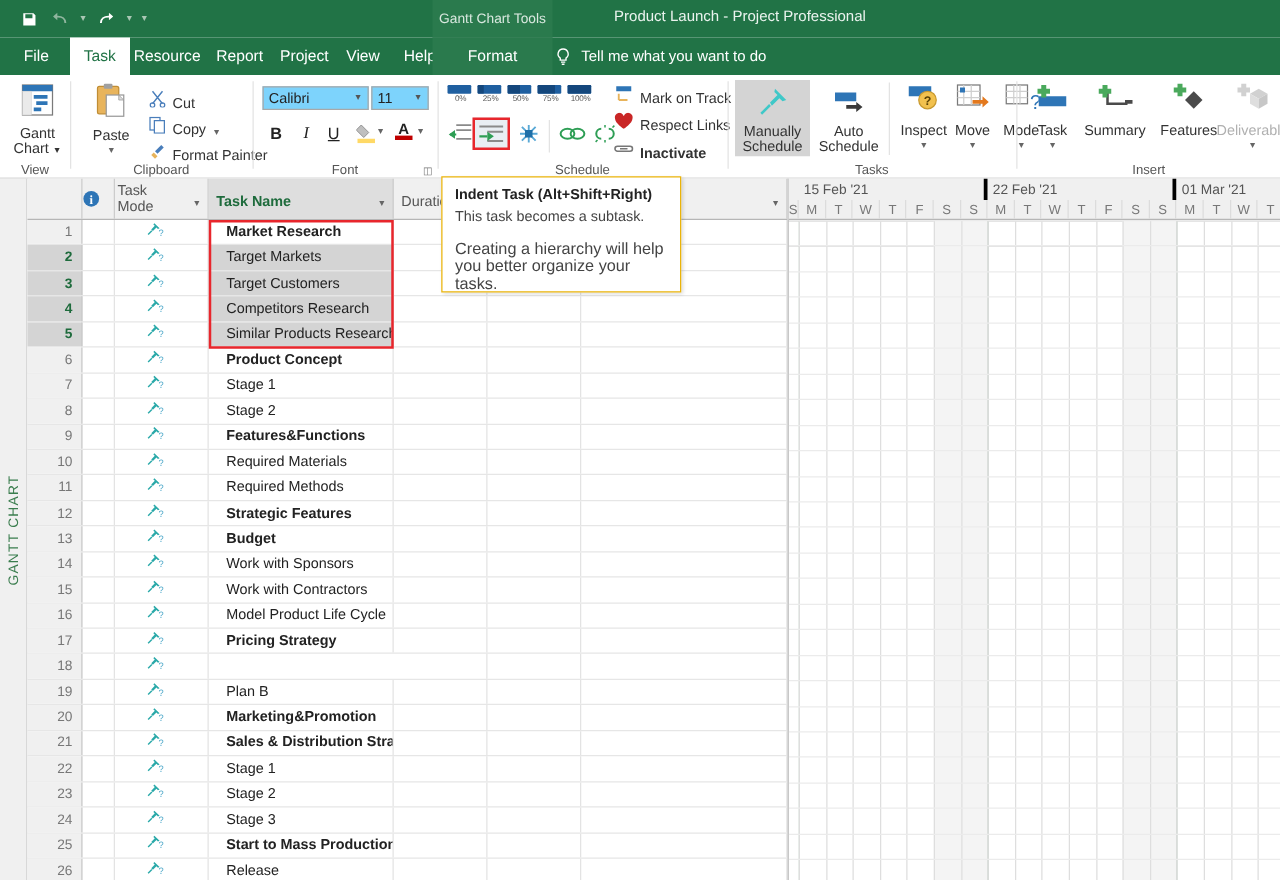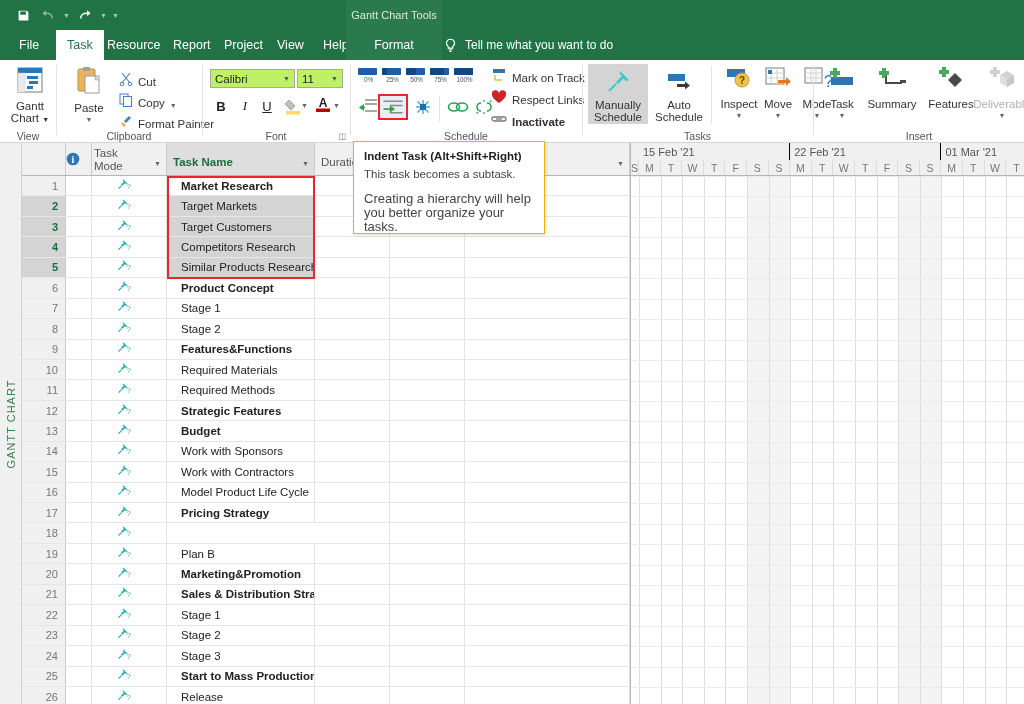--- a/index.html
+++ b/index.html
@@ -68,21 +68,21 @@
     position: absolute; display: flex; flex-direction: column; align-items: center;
     font-size: 11.5px; color: #333; text-align: center; line-height: 12.5px;
   }
   .bigbtn .ic { margin-bottom: 3px; }
   .smallrow {
     position: absolute; display: flex; align-items: flex-end; gap: 5px;
     font-size: 11.5px; color: #333; white-space: nowrap;
   }
   .mini-caret { font-size: 7px; color: #666; }
   .combo {
-    position: absolute; border: 1px solid #a8a8a8; background: #bef264;
+    position: absolute; border: 1px solid #a8a8a8; background: #7dd3fc;
     height: 19px; display: flex; align-items: center; font-size: 11.5px;
     color: #222; padding-left: 4px;
   }
   .combo .cv { flex: 1; }
   .combo .cc { font-size: 7px; color: #555; padding-right: 4px; }
   .fmtbtn {
     position: absolute; width: 20px; height: 20px; display: flex;
     align-items: center; justify-content: center; font-size: 13px; color: #222;
   }
   .pct-btn { position: absolute; width: 21px; }
@@ -163,21 +163,21 @@
     border: 2px solid #e8262c; pointer-events: none; z-index: 20;
   }
 
   
   .gantt { position: absolute; left: 630px; top: 143px; width: 394px; height: 561px; background: #fff;
            border-left: 1px solid #b6b6b6; }
   .g-hdr { position: absolute; left: 0; top: 0; width: 394px; height: 33px; background: #f0f0f0;
            border-bottom: 1px solid #b6b6b6; }
   .g-week {
     position: absolute; top: 0; height: 17px; font-size: 11px; color: #555;
-    padding-left: 4px; border-right: 1px solid #000000; display: flex; align-items: center;
+    padding-left: 4px; border-right: 3px solid #000000; display: flex; align-items: center;
   }
   .g-day {
     position: absolute; top: 17px; height: 15px; font-size: 10.5px; color: #777;
     display: flex; align-items: center; justify-content: center;
     border-right: 1px solid #dcdcdc;
   }
   .g-body { position: absolute; left: 0; top: 33px; width: 394px; height: 528px; overflow: hidden; }
   .g-wkend { position: absolute; top: 0; height: 528px; background: #f4f4f4; }
   .g-vline { position: absolute; top: 0; width: 1px; height: 528px; background: #dedede; }
   .g-weekline { position: absolute; top: 0; width: 1px; height: 528px; background: #b9c9bd; }
@@ -207,20 +207,21 @@
       <div class="qat-btn">
         <svg width="14" height="12" viewBox="0 0 16 14">
             <path fill="none" stroke="#fff" stroke-width="1.8" d="M3 11c0-4 3-6 7-6h3"></path>
             <path fill="#fff" d="M10.5 1.5l4 3.5-4 3.5z"></path>
           </svg>
       </div>
       <div class="qat-caret">▼</div>
       <div class="qat-caret">▼</div>
     </div>
     <div class="ctx-tab-label">Gantt Chart Tools</div>
+    <div class="doc-title">Product Launch  -  Project Professional</div>
   </div>
 
   <div class="tabrow">
     <div class="tab" style="left:8px;">File</div>
     <div class="tab active" style="left:56px;">Task</div>
     <div class="tab" style="left:96px;">Resource</div>
     <div class="tab" style="left:162px;">Report</div>
     <div class="tab" style="left:213px;">Project</div>
     <div class="tab" style="left:266px;">View</div>
     <div class="tab" style="left:312px;">Help</div>

